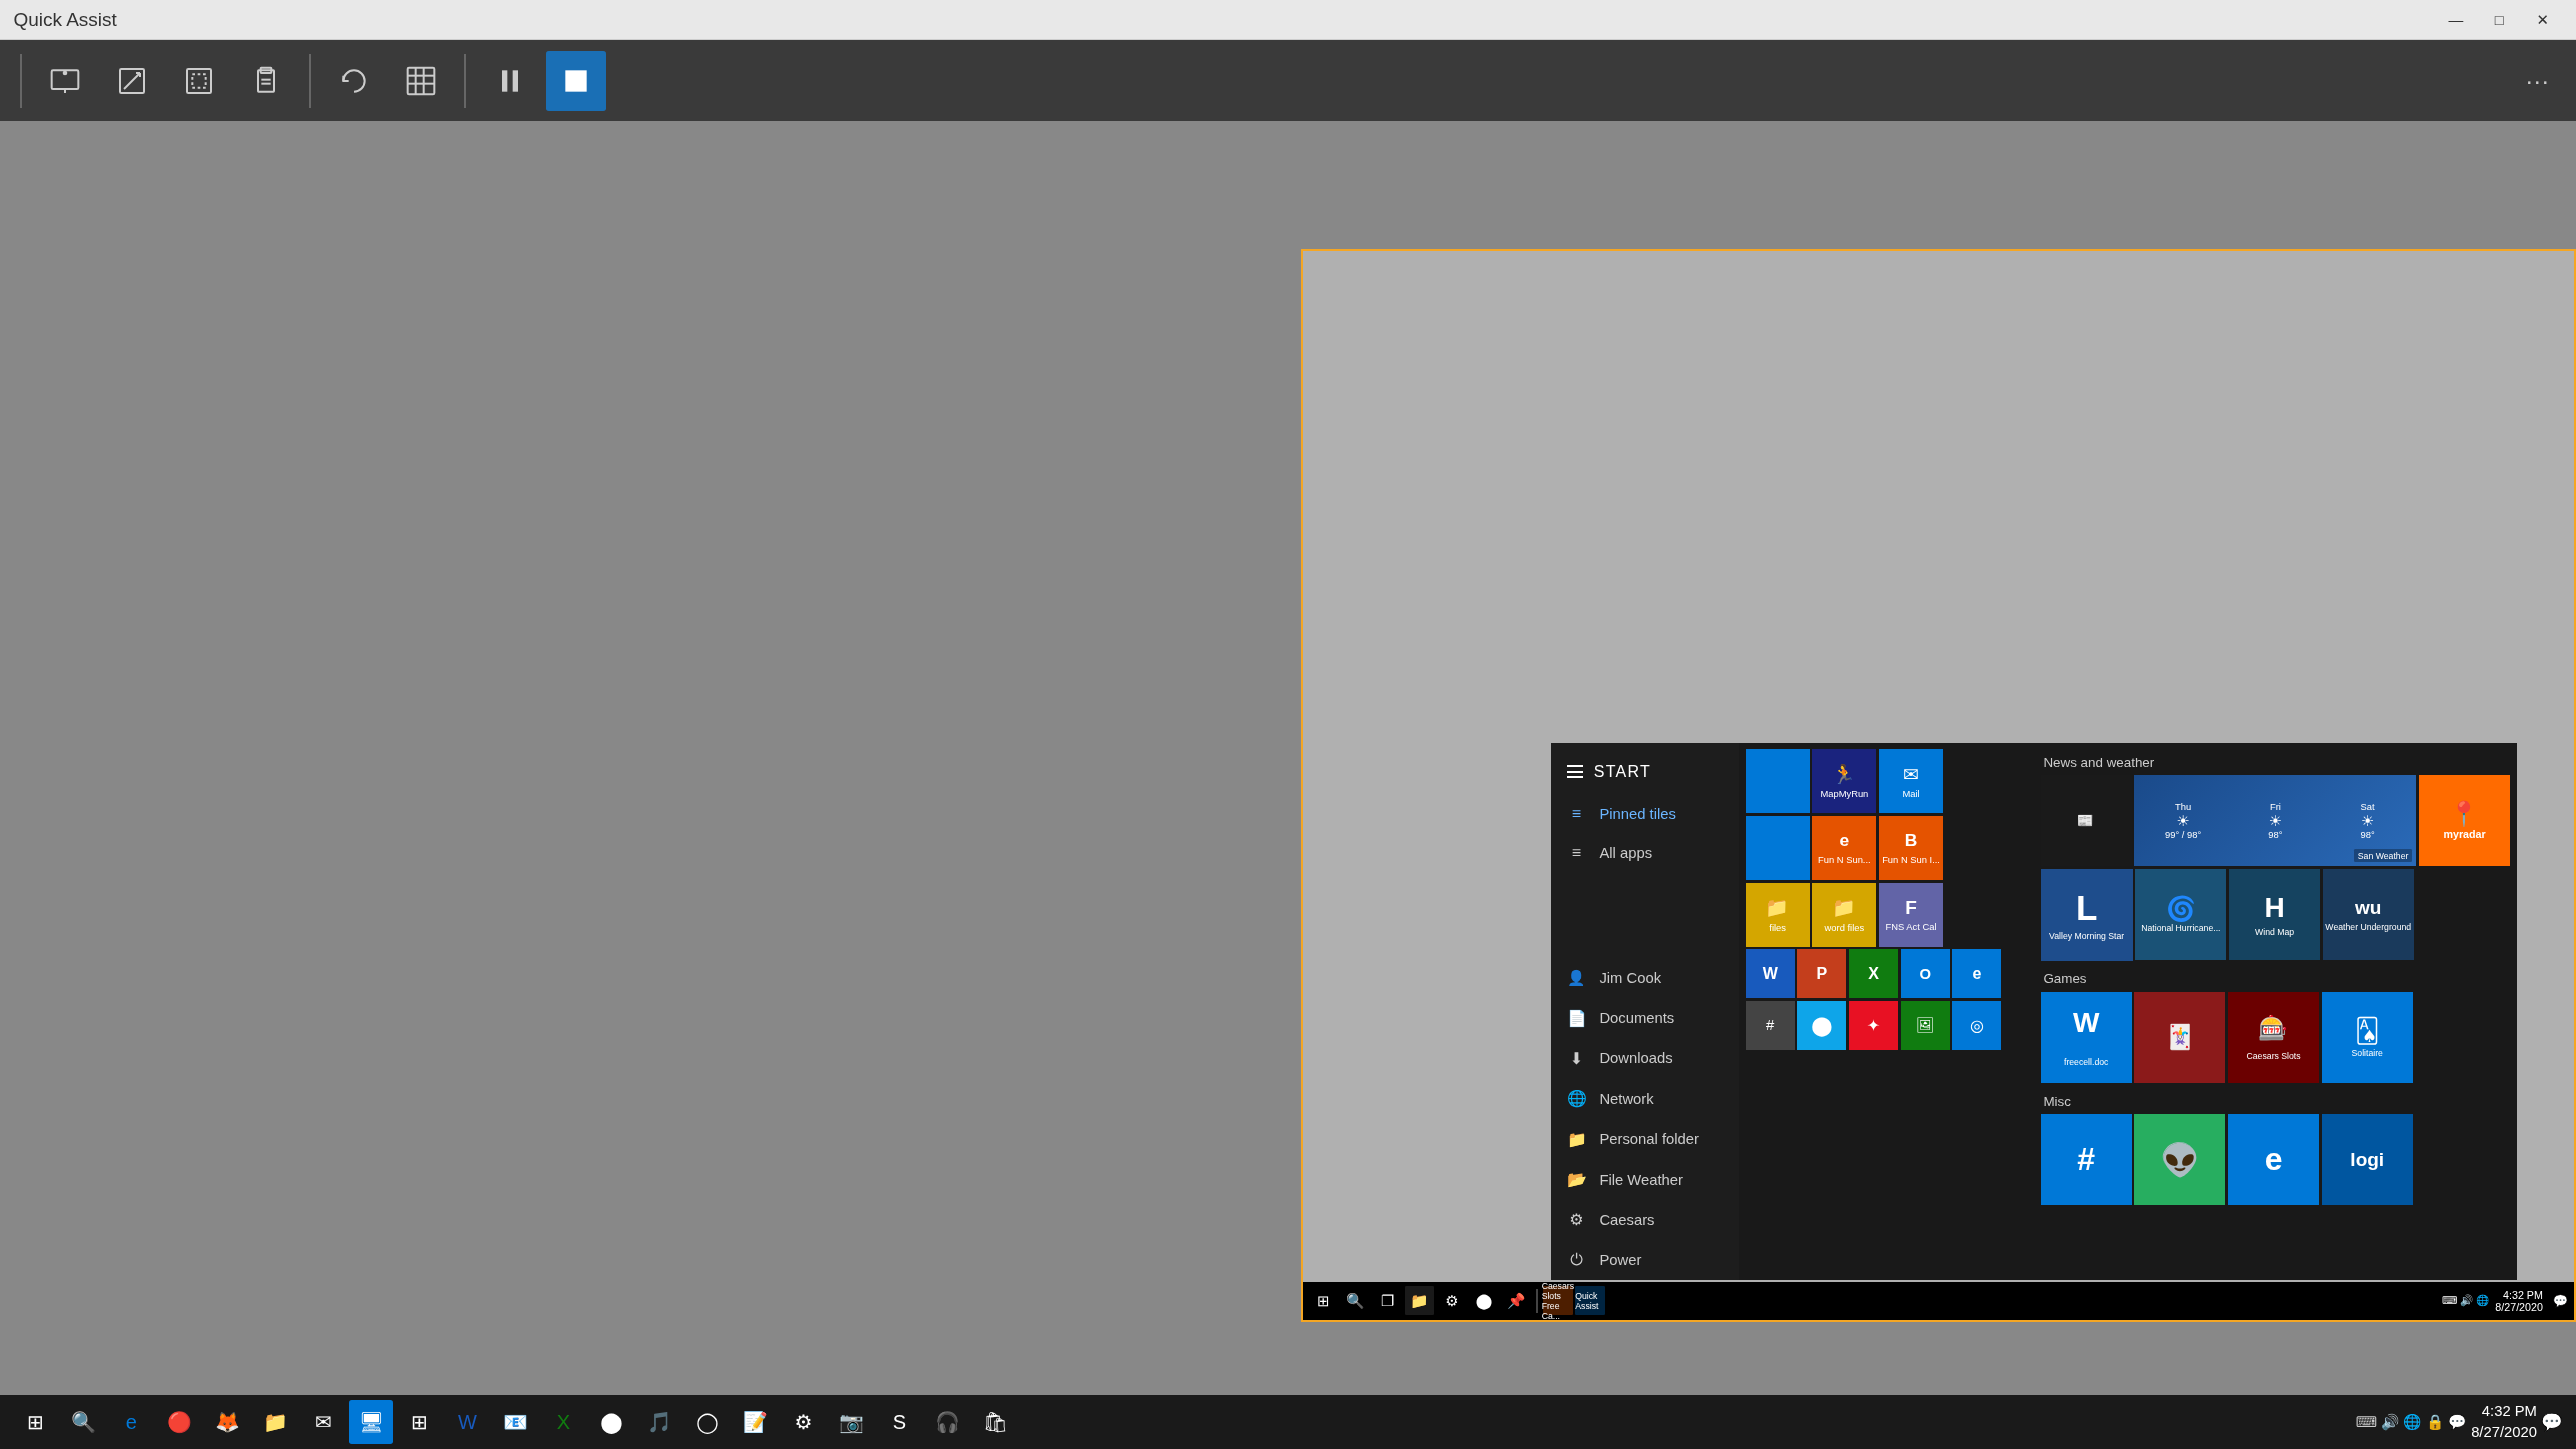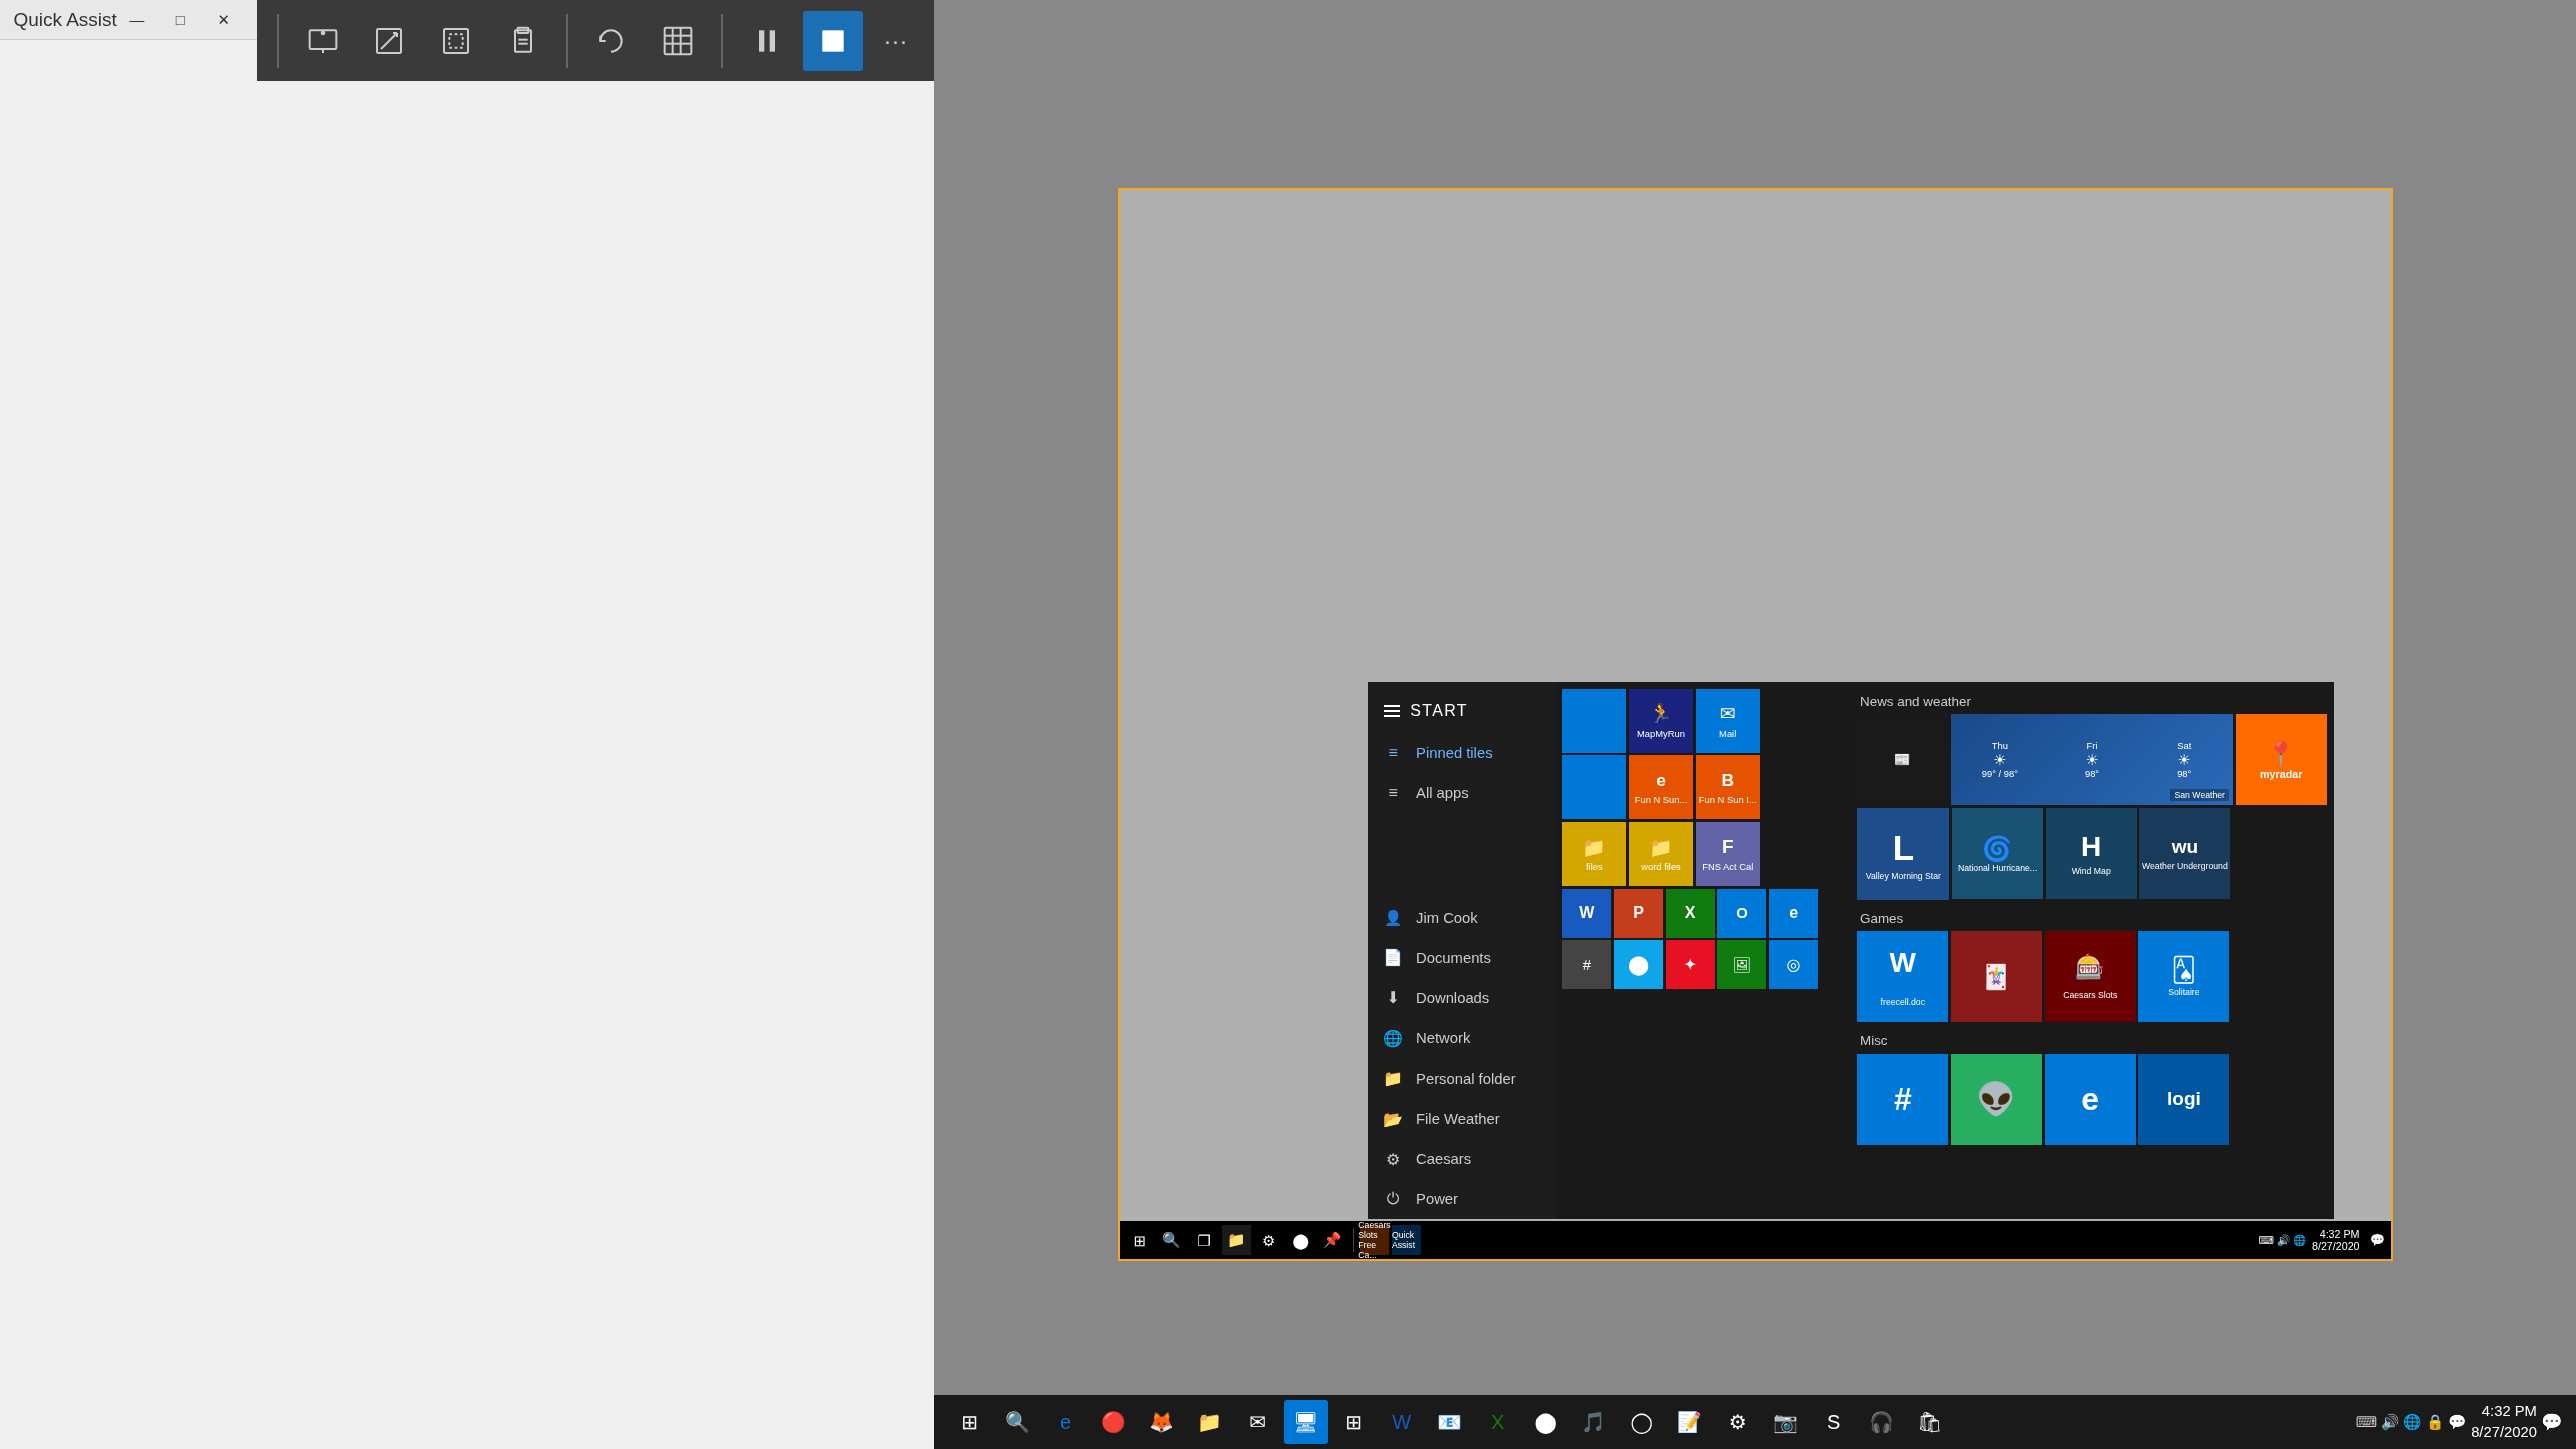--- a/index.html
+++ b/index.html
@@ -13,21 +13,21 @@
     }
 
     
     .qa-window {
       position: absolute;
       top: 0; left: 0;
       width: 2576px;
       height: 1449px;
       background: #f0f0f0;
       display: flex;
-      flex-direction: row;
+      flex-direction: column;
     }
 
     
     .title-bar {
       background: #e8e8e8;
       height: 40px;
       display: flex;
       align-items: center;
       padding: 0 13.4px;
       border-bottom: 0.7px solid #ccc;
@@ -100,21 +100,21 @@
       padding: 6.7px 13.4px;
     }
 
     
     .main-content {
       flex: 1;
       background: #888;
       position: relative;
       display: flex;
       align-items: center;
-      justify-content: center;
+      justify-content: flex-end;
     }
 
     
     .remote-screen {
       width: 1275px;
       height: 1073px;
       background: #b0b0b0;
       position: relative;
       border: 2.7px solid #f5a623;
     }

